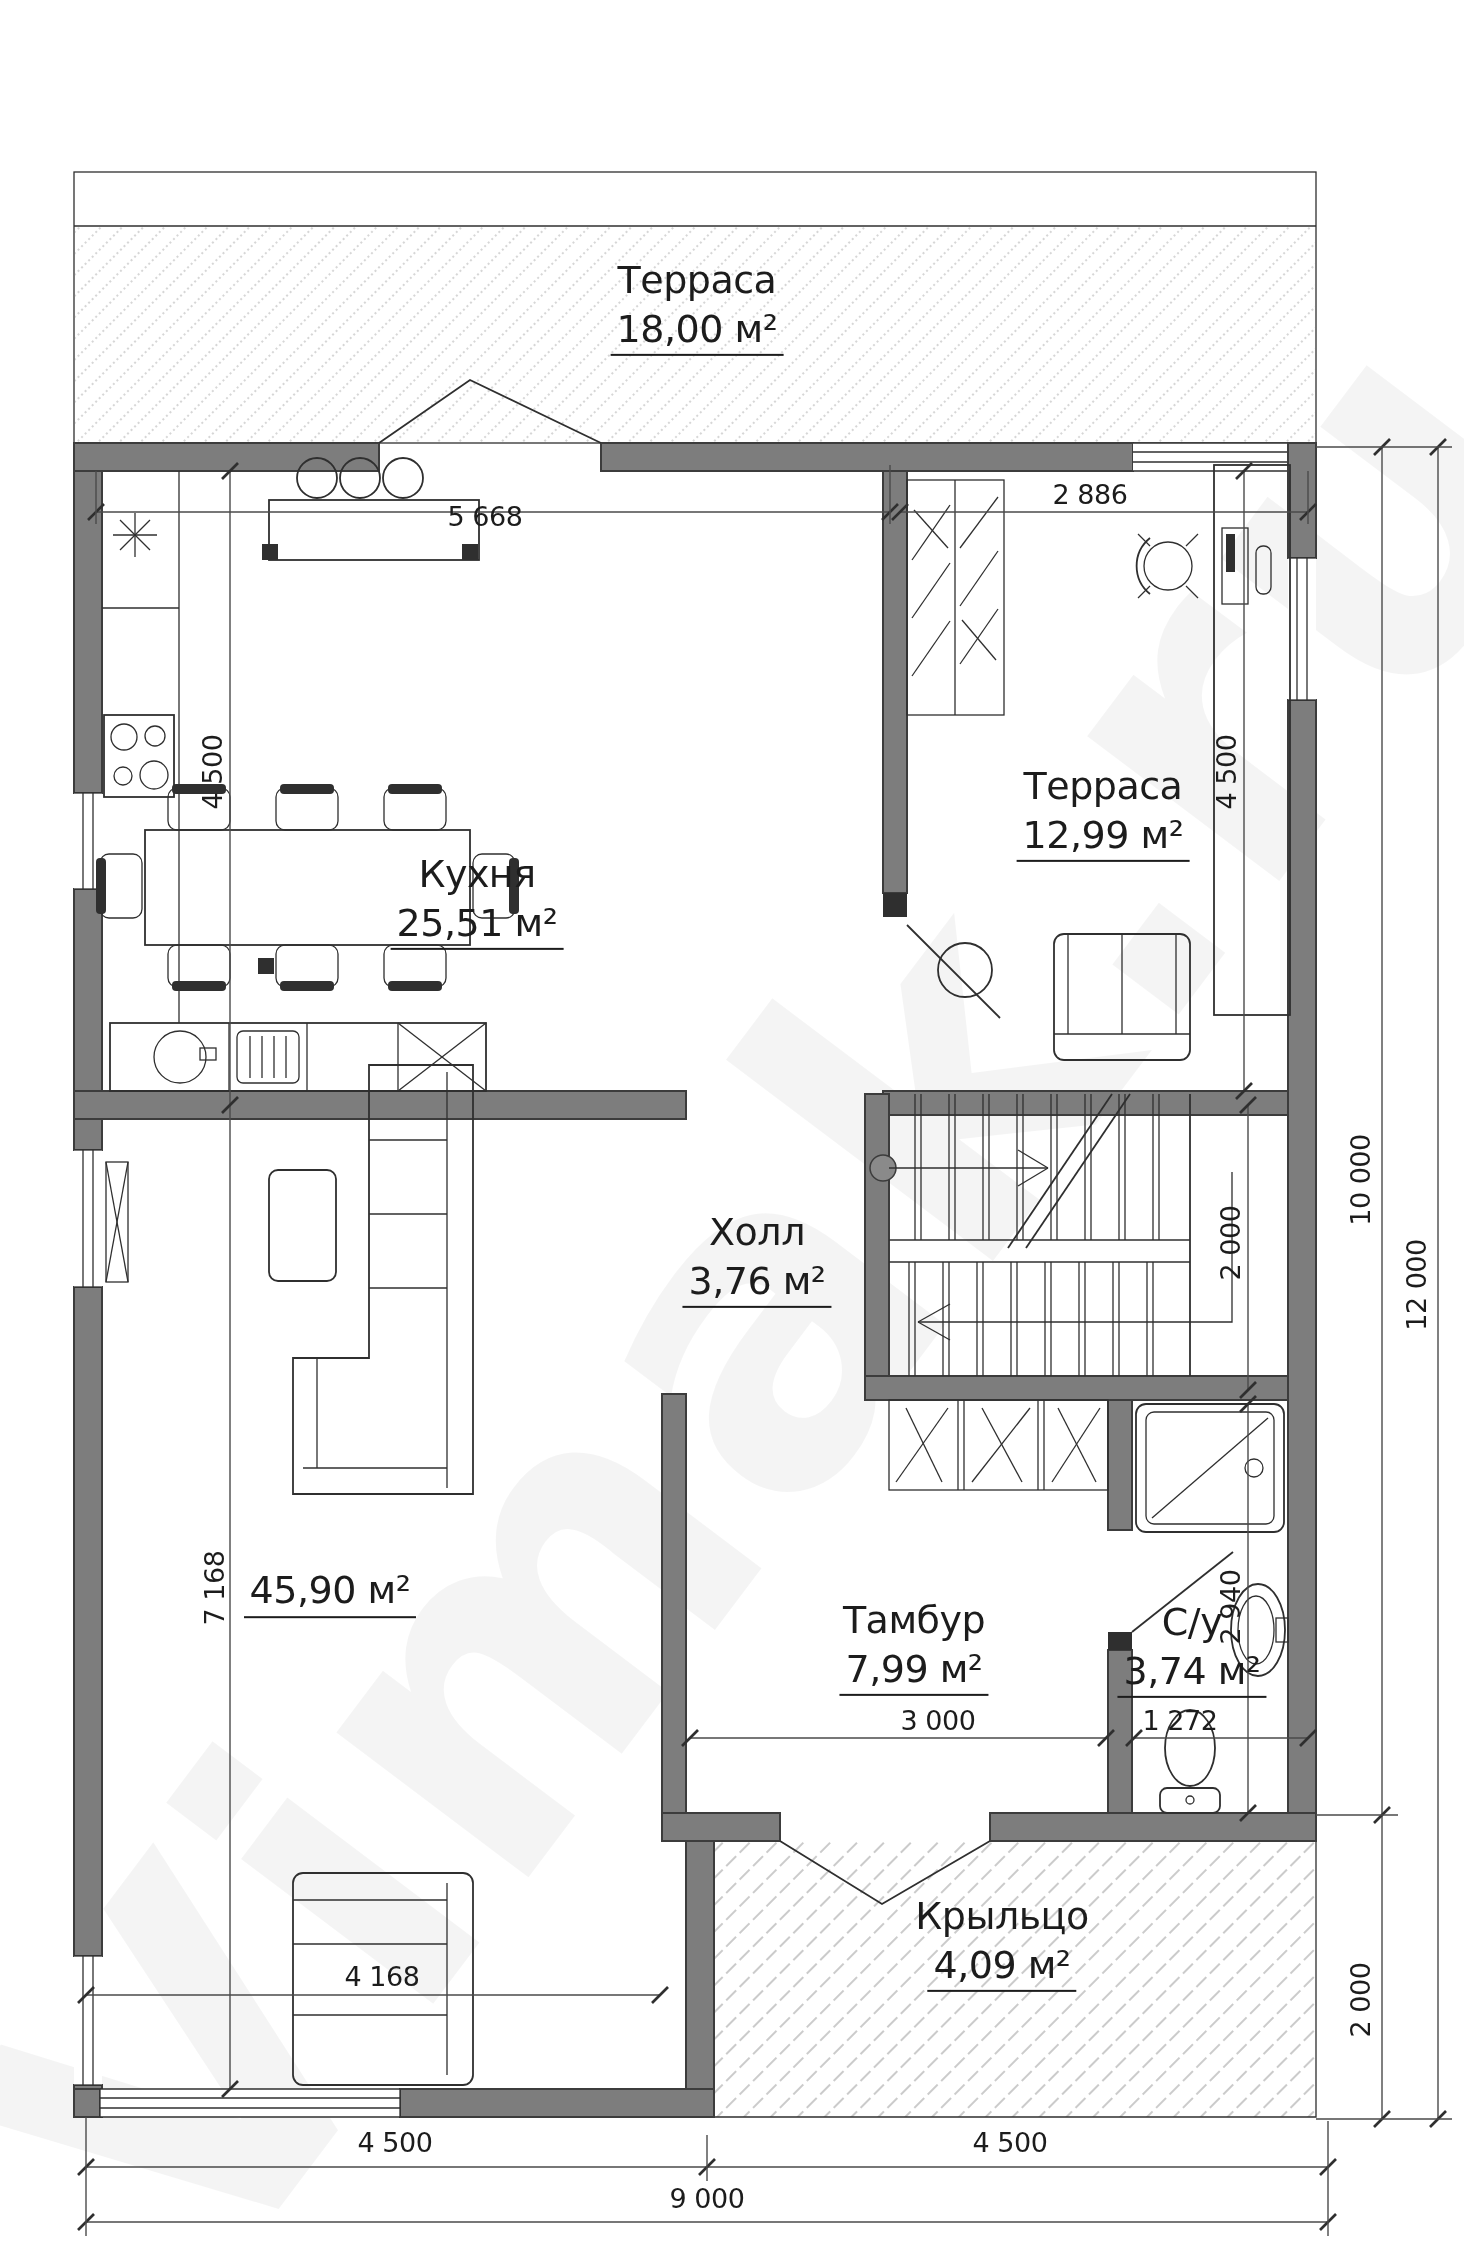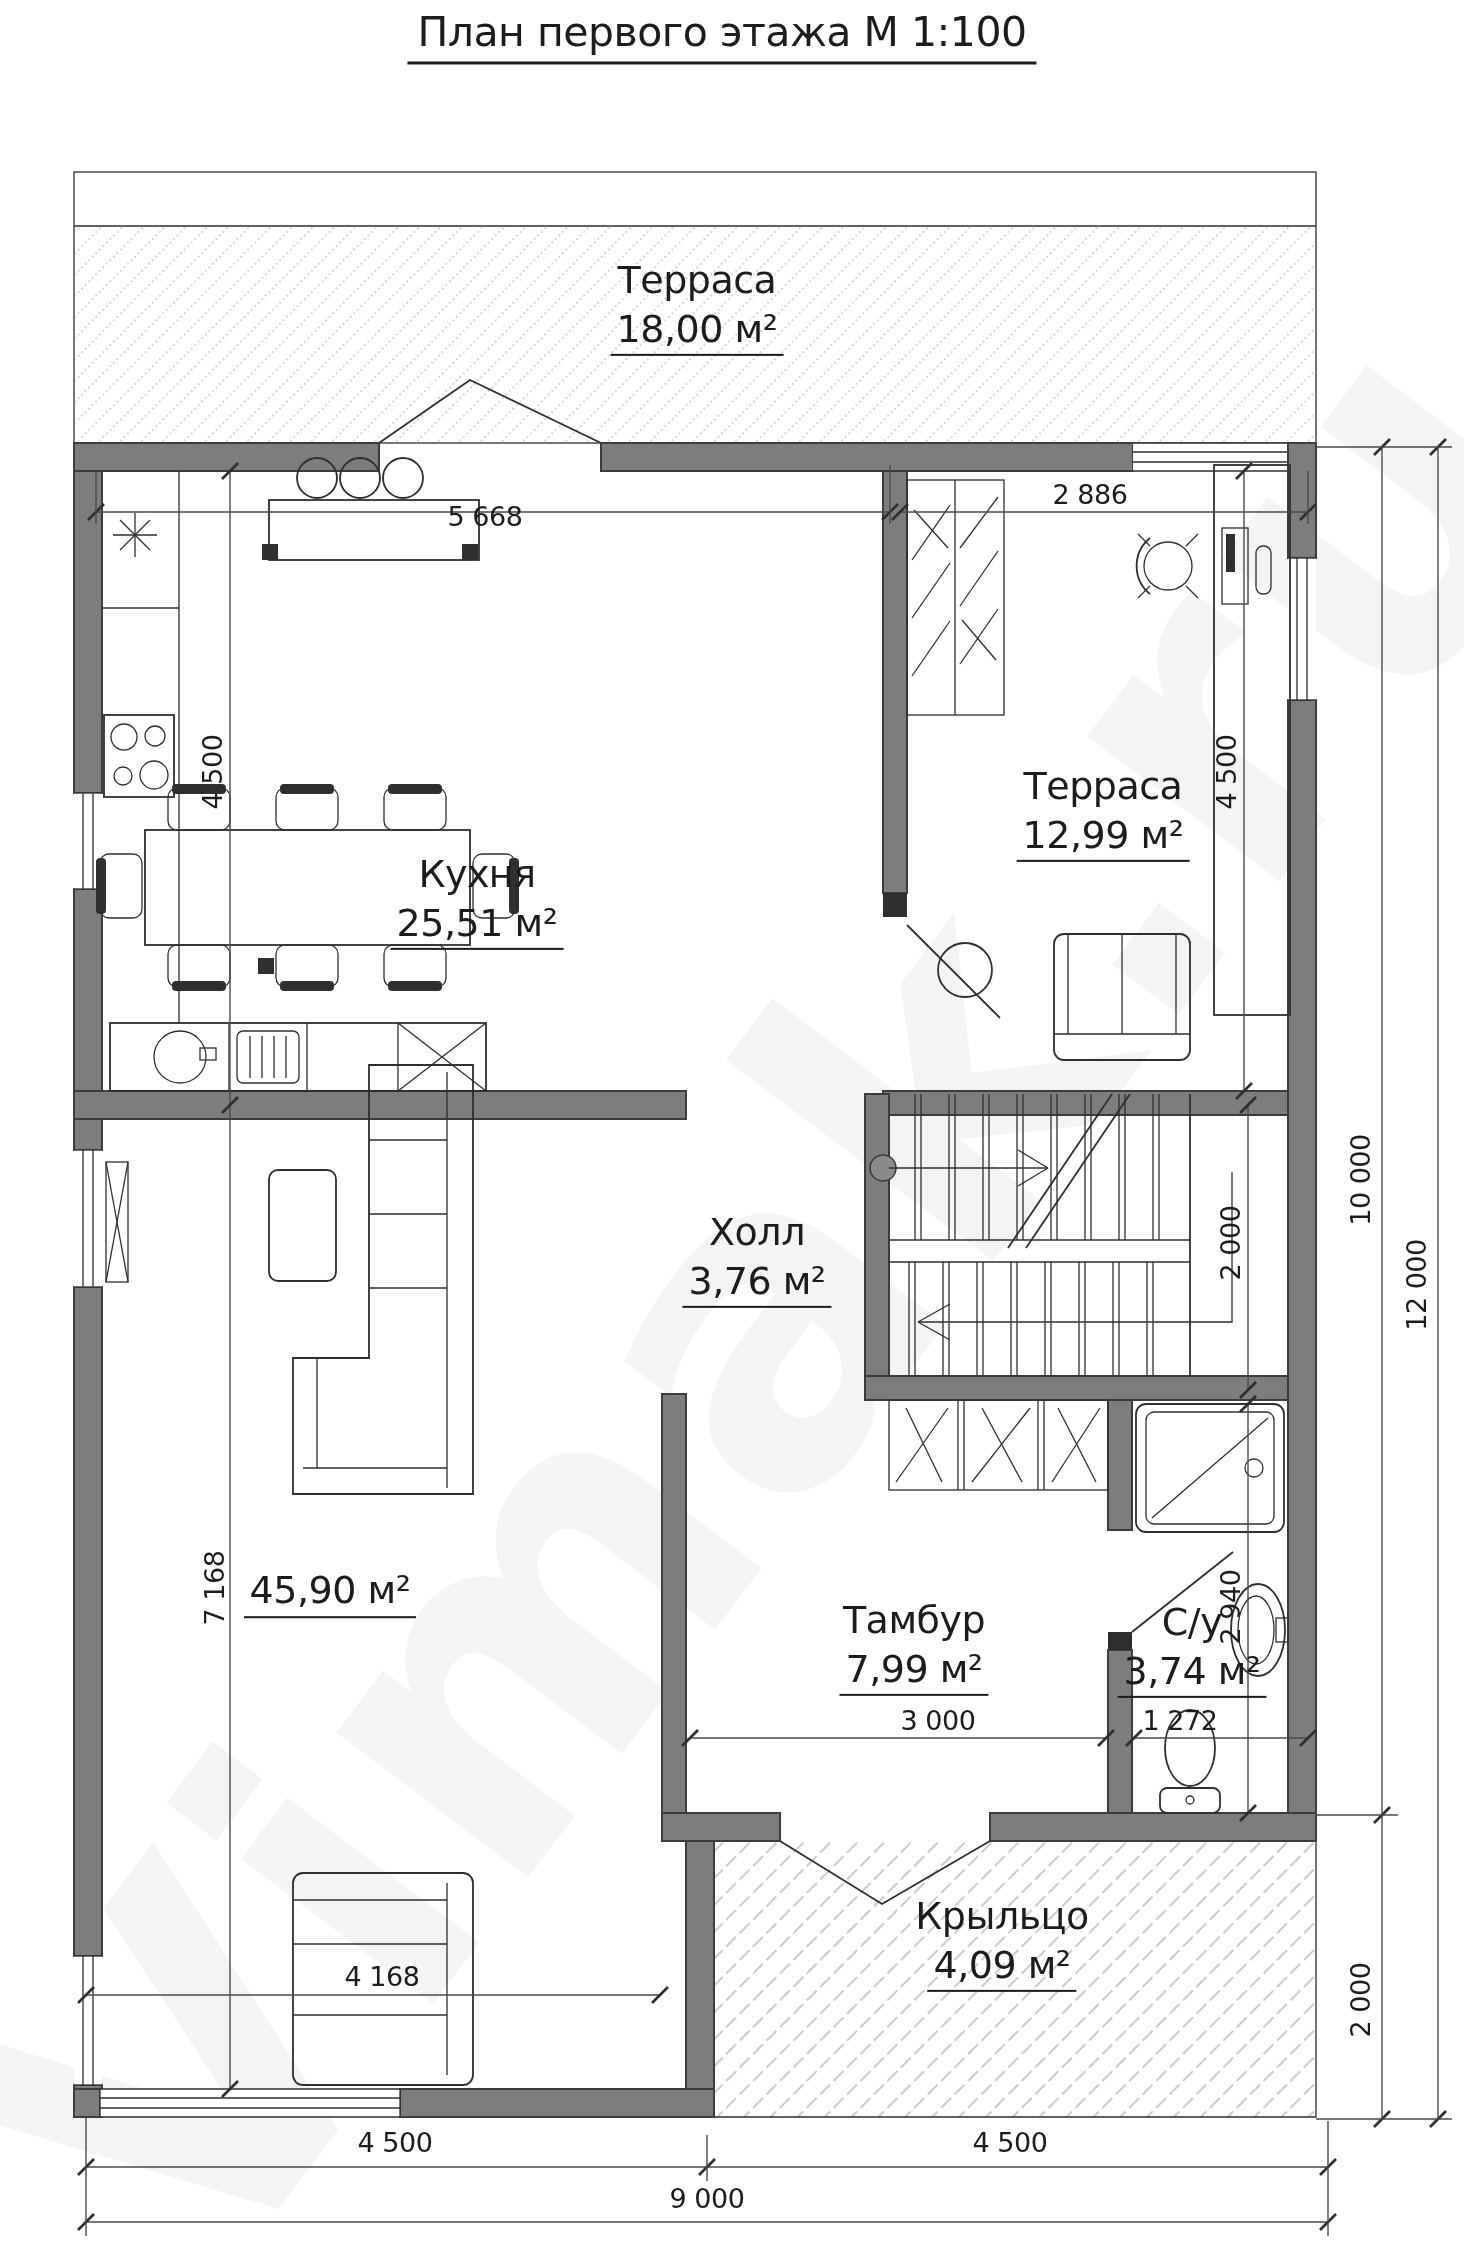--- a/index.html
+++ b/index.html
@@ -424,21 +424,20 @@
       <line x1="1316" y1="2119" x2="1452" y2="2119" class="dm"></line>
       <line x1="86" y1="2117" x2="86" y2="2236" class="dm"></line>
       <line x1="707" y1="2135" x2="707" y2="2181" class="dm"></line>
       <line x1="1328" y1="2121" x2="1328" y2="2236" class="dm"></line>
       <line x1="890" y1="465" x2="890" y2="524" class="dm"></line>
       <line x1="96" y1="471" x2="96" y2="524" class="dm"></line>
       <line x1="1308" y1="471" x2="1308" y2="524" class="dm"></line>
     </g>
   </svg>
 
-  <div class="plan-title">План первого этажа М 1:100</div>
 
   <div class="room-label" style="left:697px;top:306px;">
     <div>Терраса</div>
     <span class="area">18,00 м²</span>
   </div>
   <div class="room-label" style="left:477px;top:900px;">
     <div>Кухня</div>
     <span class="area">25,51 м²</span>
   </div>
   <div class="room-label" style="left:1103px;top:812px;">

